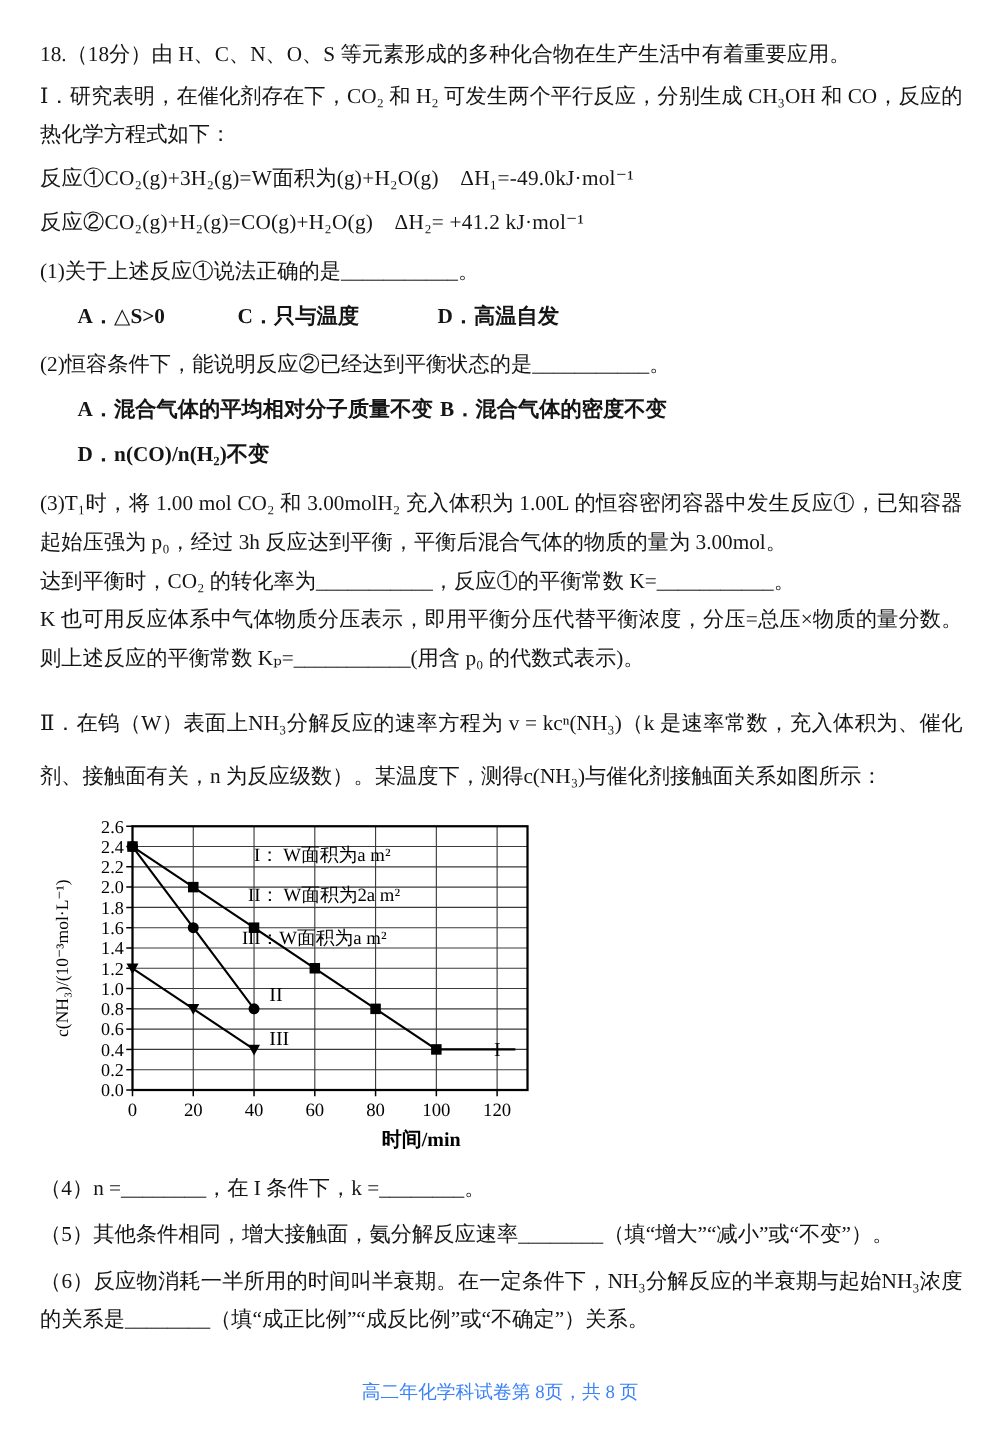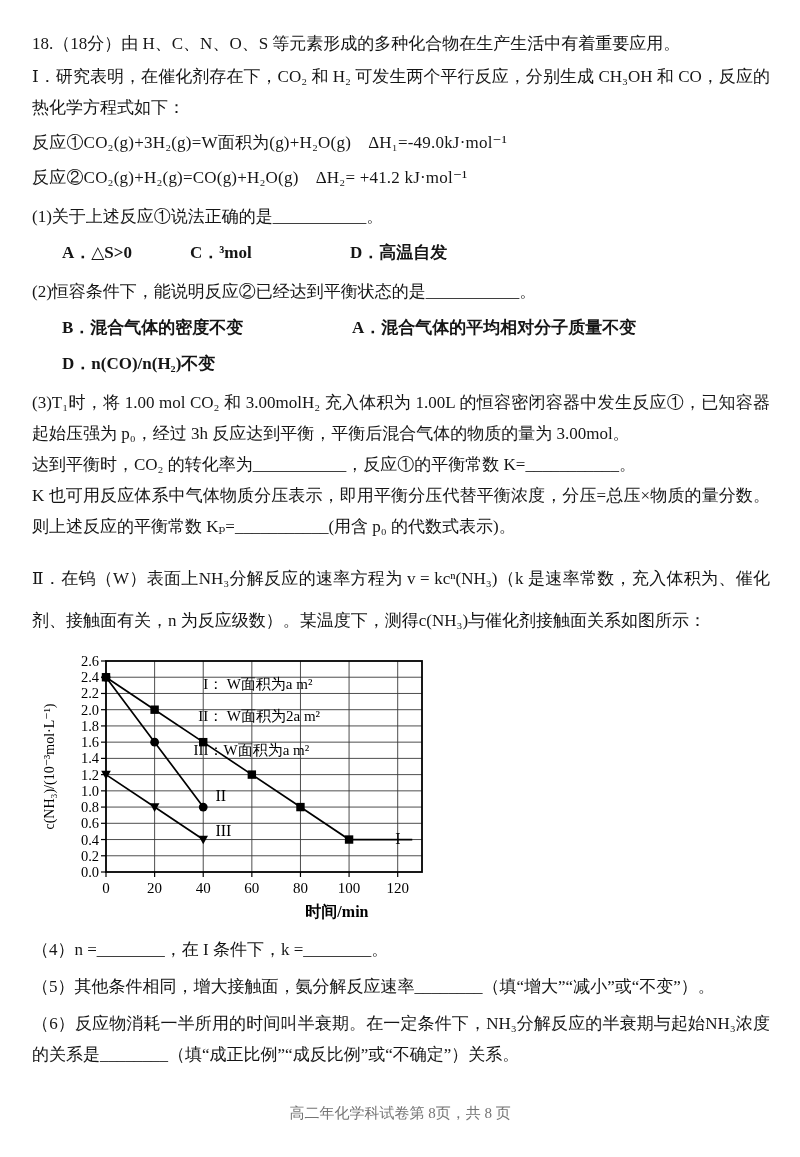--- a/index.html
+++ b/index.html
@@ -20,46 +20,46 @@
   .opt-row.q1 span:nth-child(2){width:160px;}
   .opt-row.q1 span:nth-child(3){width:172px;}
   .opt-row.two span:nth-child(1){width:290px;}
   .para{margin-top:8px;}
   .sec2{margin-top:16px;line-height:42px;}
   .chart-wrap{margin:10px 0 0 8px;width:390px;}
   .chart-wrap svg{font-family:"Liberation Serif","DejaVu Serif",serif;}
   .q-bottom{margin-top:6px;}
   .footer{
     position:absolute;left:0;bottom:34px;width:100%;
-    text-align:center;font-size:15px;color:#737373;
+    text-align:center;font-size:15px;color:#3b82f6;
   }
 </style>
 </head>
 <body>
 
 <div class="page">
 
   <div class="line head">18.（18分）由 H、C、N、O、S 等元素形成的多种化合物在生产生活中有着重要应用。</div>
 
   <div class="line intro">Ⅰ．研究表明，在催化剂存在下，CO₂ 和 H₂ 可发生两个平行反应，分别生成 CH₃OH 和 CO，反应的热化学方程式如下：</div>
 
   <div class="line reaction">反应①CO₂(g)+3H₂(g)=W面积为(g)+H₂O(g)　ΔH₁=-49.0kJ·mol⁻¹</div>
   <div class="line reaction">反应②CO₂(g)+H₂(g)=CO(g)+H₂O(g)　ΔH₂= +41.2 kJ·mol⁻¹</div>
 
   <div class="line stem">(1)关于上述反应①说法正确的是___________。</div>
   <div class="opt-row q1">
     <span>A．△S&gt;0</span>
-    <span>C．³mol</span>
+    <span>C．只与温度</span>
     <span>D．高温自发</span>
   </div>
 
   <div class="line stem">(2)恒容条件下，能说明反应②已经达到平衡状态的是___________。</div>
   <div class="opt-row two">
+    <span>A．混合气体的平均相对分子质量不变</span>
     <span>B．混合气体的密度不变</span>
-    <span>A．混合气体的平均相对分子质量不变</span>
   </div>
   <div class="opt-row two">
     <span>D．n(CO)/n(H₂)不变</span>
   </div>
 
   <div class="line para">(3)T₁时，将 1.00 mol CO₂ 和 3.00molH₂ 充入体积为 1.00L 的恒容密闭容器中发生反应①，已知容器起始压强为 p₀，经过 3h 反应达到平衡，平衡后混合气体的物质的量为 3.00mol。</div>
   <div class="line">达到平衡时，CO₂ 的转化率为___________，反应①的平衡常数 K=___________。</div>
   <div class="line">K 也可用反应体系中气体物质分压表示，即用平衡分压代替平衡浓度，分压=总压×物质的量分数。则上述反应的平衡常数 Kₚ=___________(用含 p₀ 的代数式表示)。</div>
 
   <div class="line sec2">Ⅱ．在钨（W）表面上NH₃分解反应的速率方程为 v = kcⁿ(NH₃)（k 是速率常数，充入体积为、催化剂、接触面有关，n 为反应级数）。某温度下，测得c(NH₃)与催化剂接触面关系如图所示：</div>

